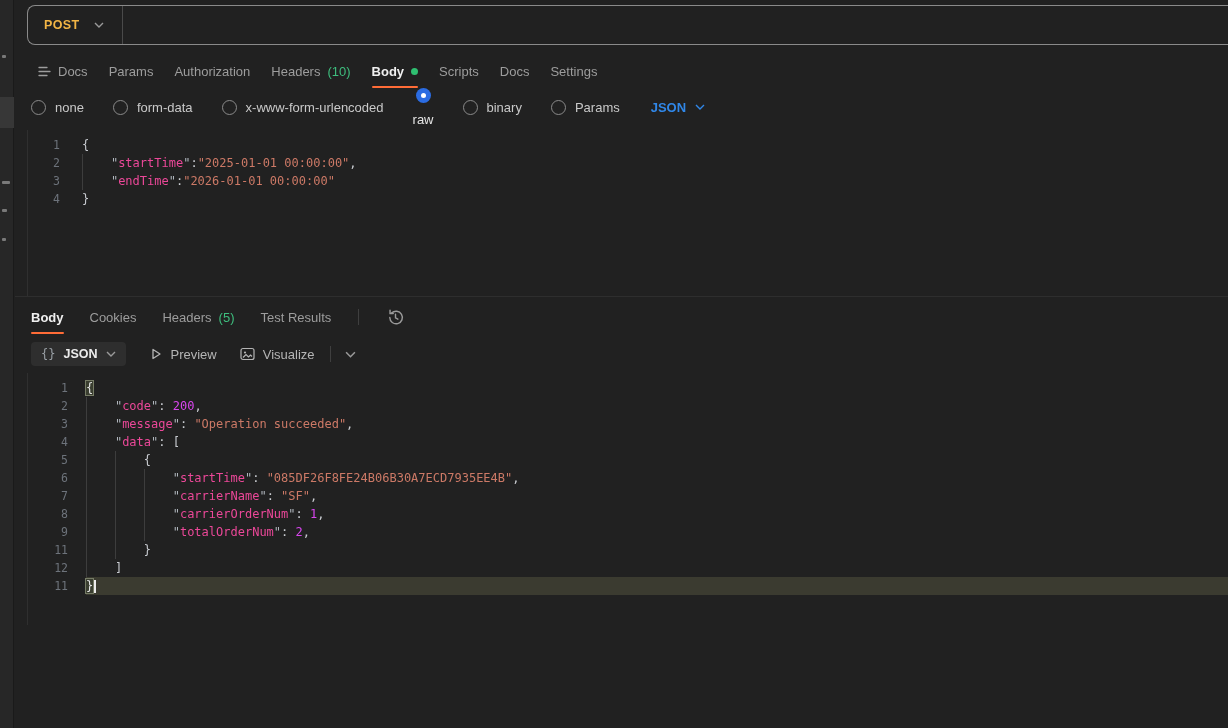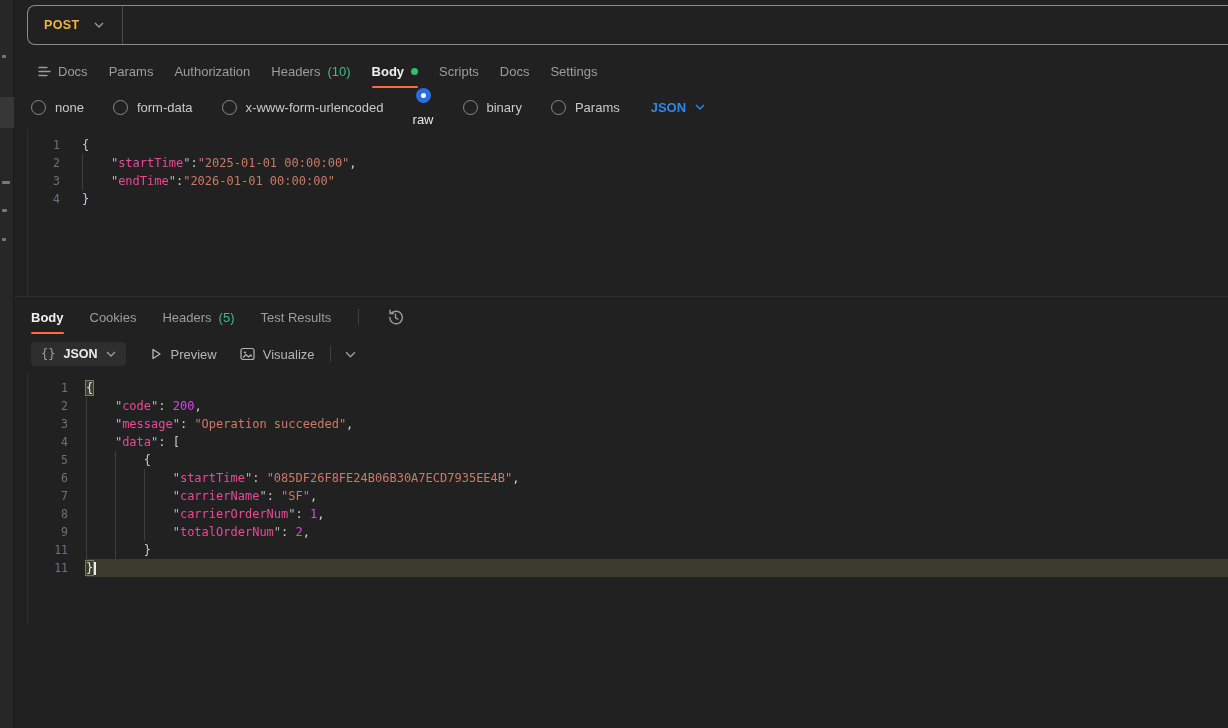--- a/index.html
+++ b/index.html
@@ -313,19 +313,23 @@
     <span class="lc"><span class="tk-i"></span><span class="tk-i"></span><span class="tk-i"></span><span class="tk-q">"</span><span class="tk-k">carrierOrderNum</span><span class="tk-q">"</span><span class="tk-p">: </span><span class="tk-n">1</span><span class="tk-p">,</span></span>
   </div>
       <div class="cl">
     <span class="ln">9</span>
     <span class="lc"><span class="tk-i"></span><span class="tk-i"></span><span class="tk-i"></span><span class="tk-q">"</span><span class="tk-k">totalOrderNum</span><span class="tk-q">"</span><span class="tk-p">: </span><span class="tk-n">2</span><span class="tk-p">,</span></span>
   </div>
       <div class="cl">
     <span class="ln">11</span>
     <span class="lc"><span class="tk-i"></span><span class="tk-i"></span><span class="tk-p">}</span></span>
   </div>
+      <div class="cl">
+    <span class="ln">12</span>
+    <span class="lc"><span class="tk-i"></span><span class="tk-p">]</span></span>
+  </div>
       <div class="cl hl">
     <span class="ln">11</span>
     <span class="lc"><span class="tk-bm">}</span><span class="cursor"></span></span>
   </div>
     </div>
 
 </div>
 
 </body></html>

